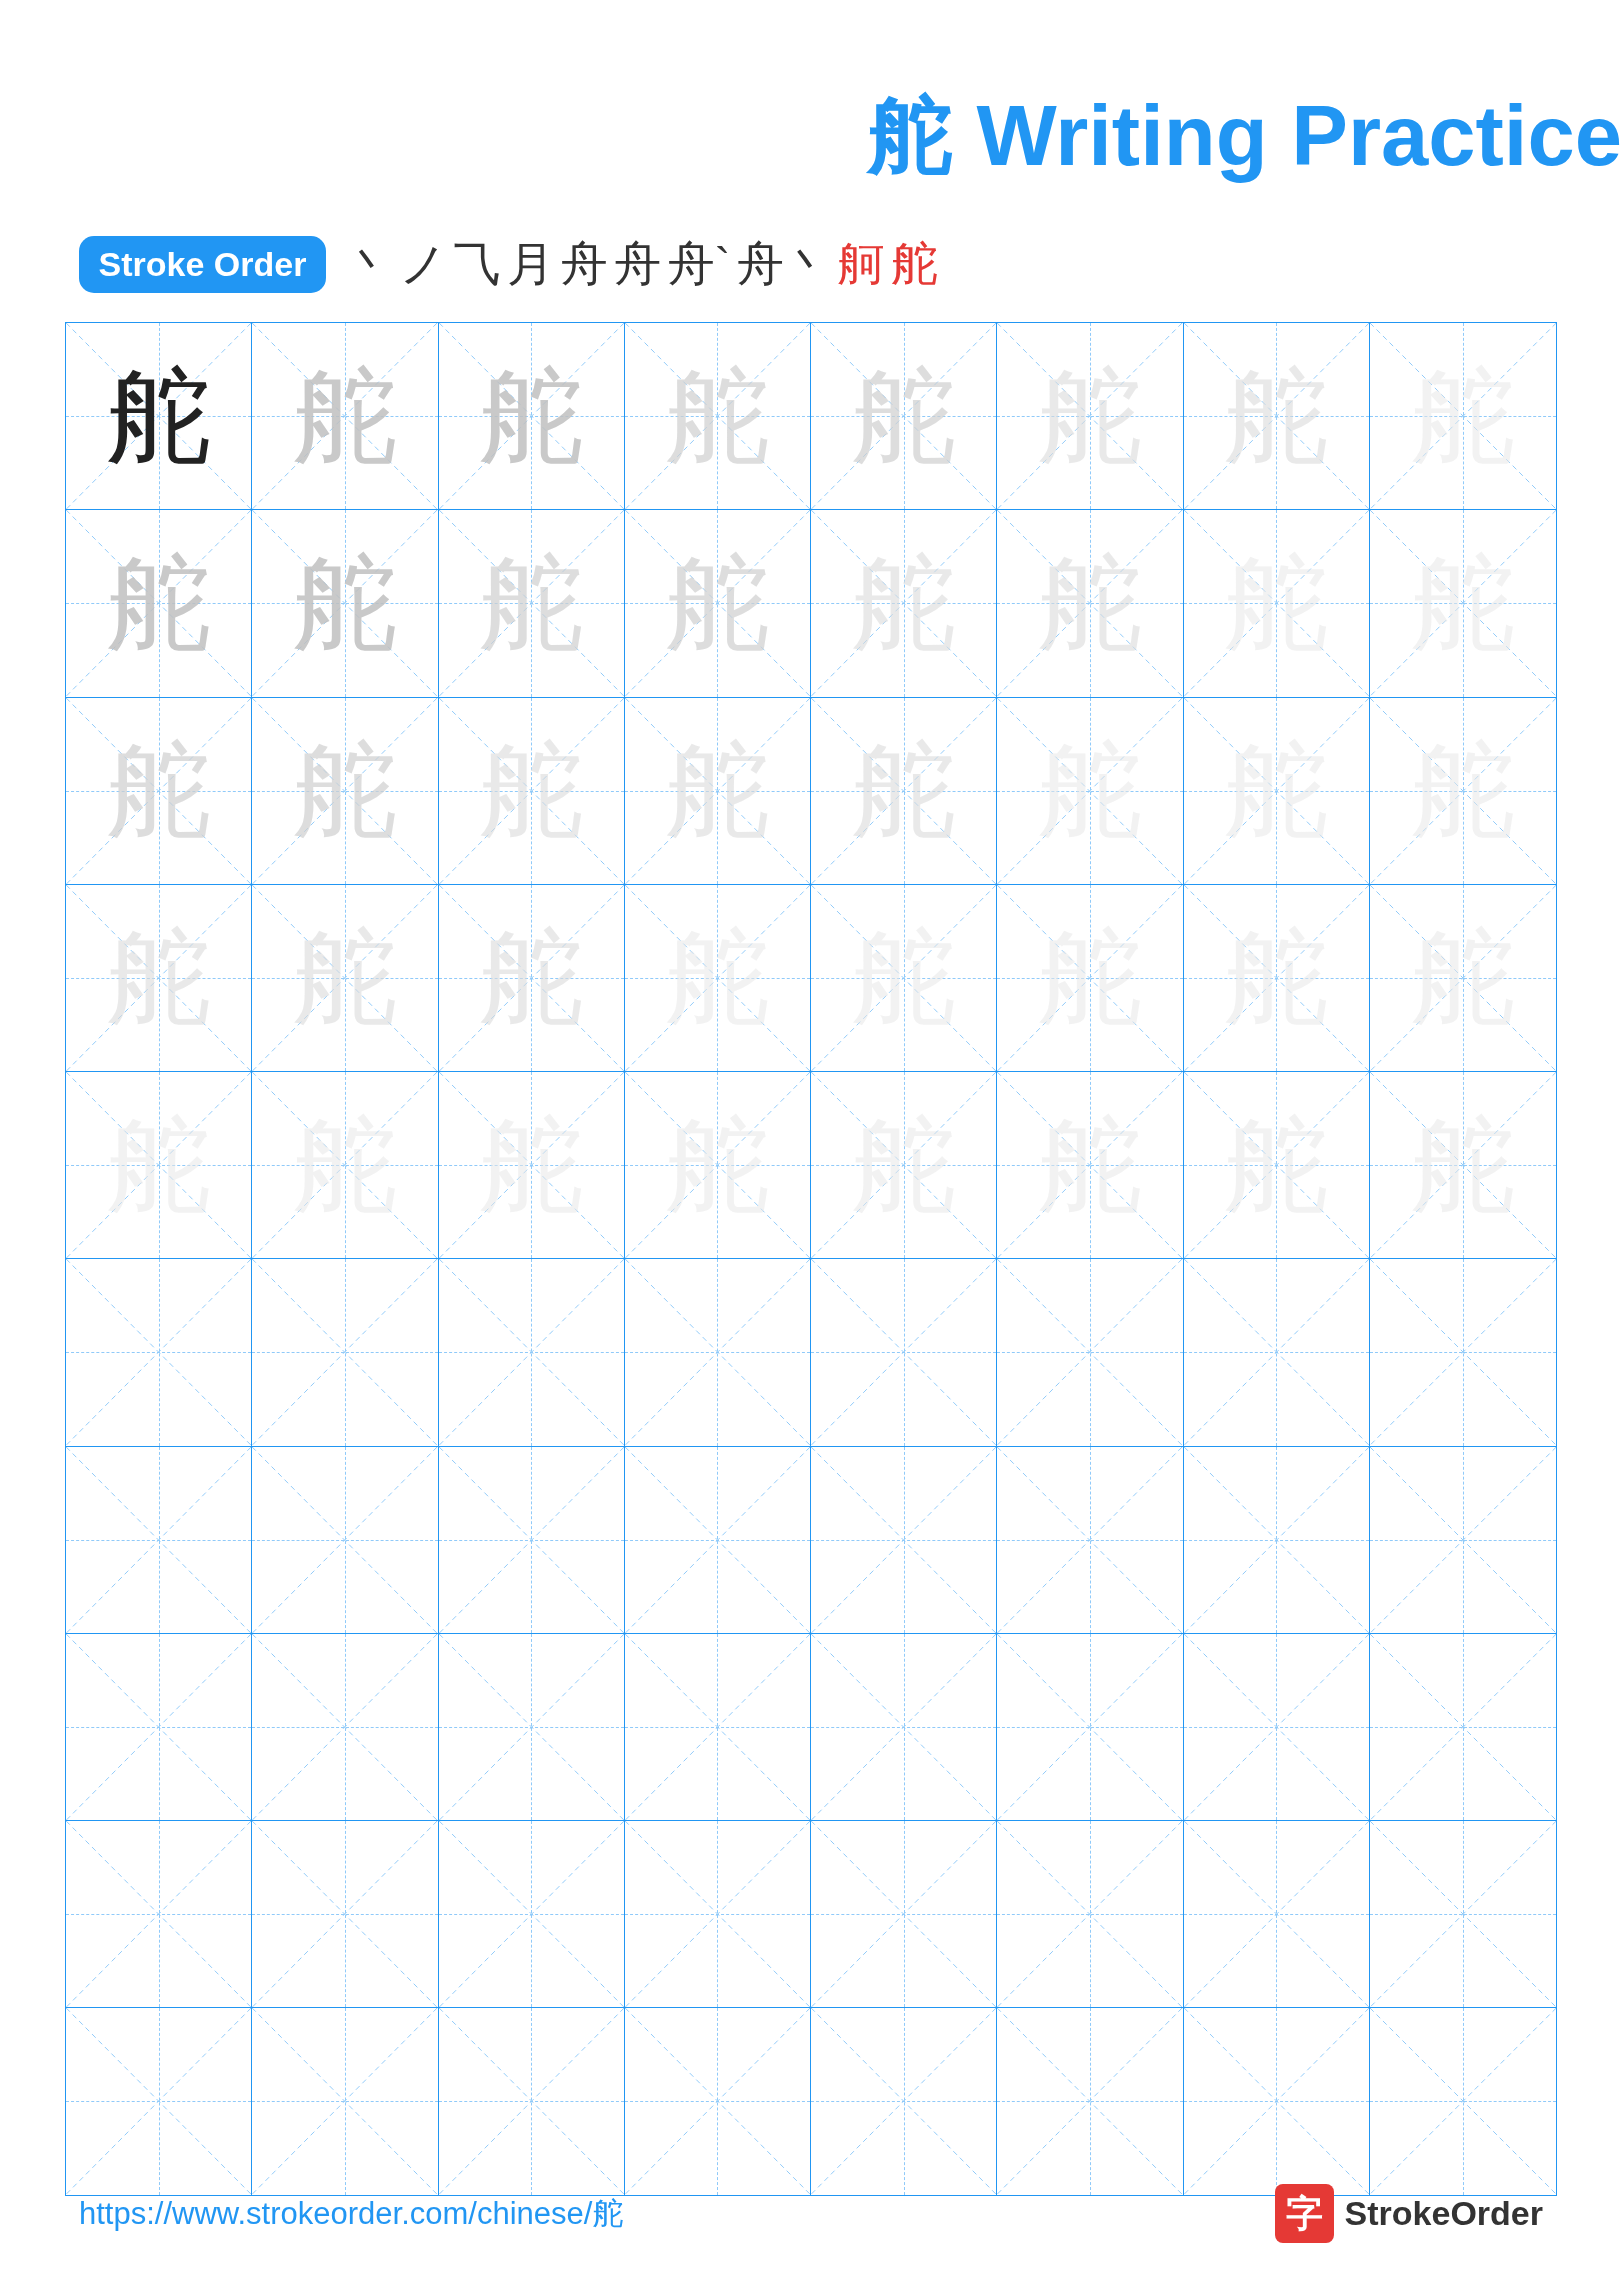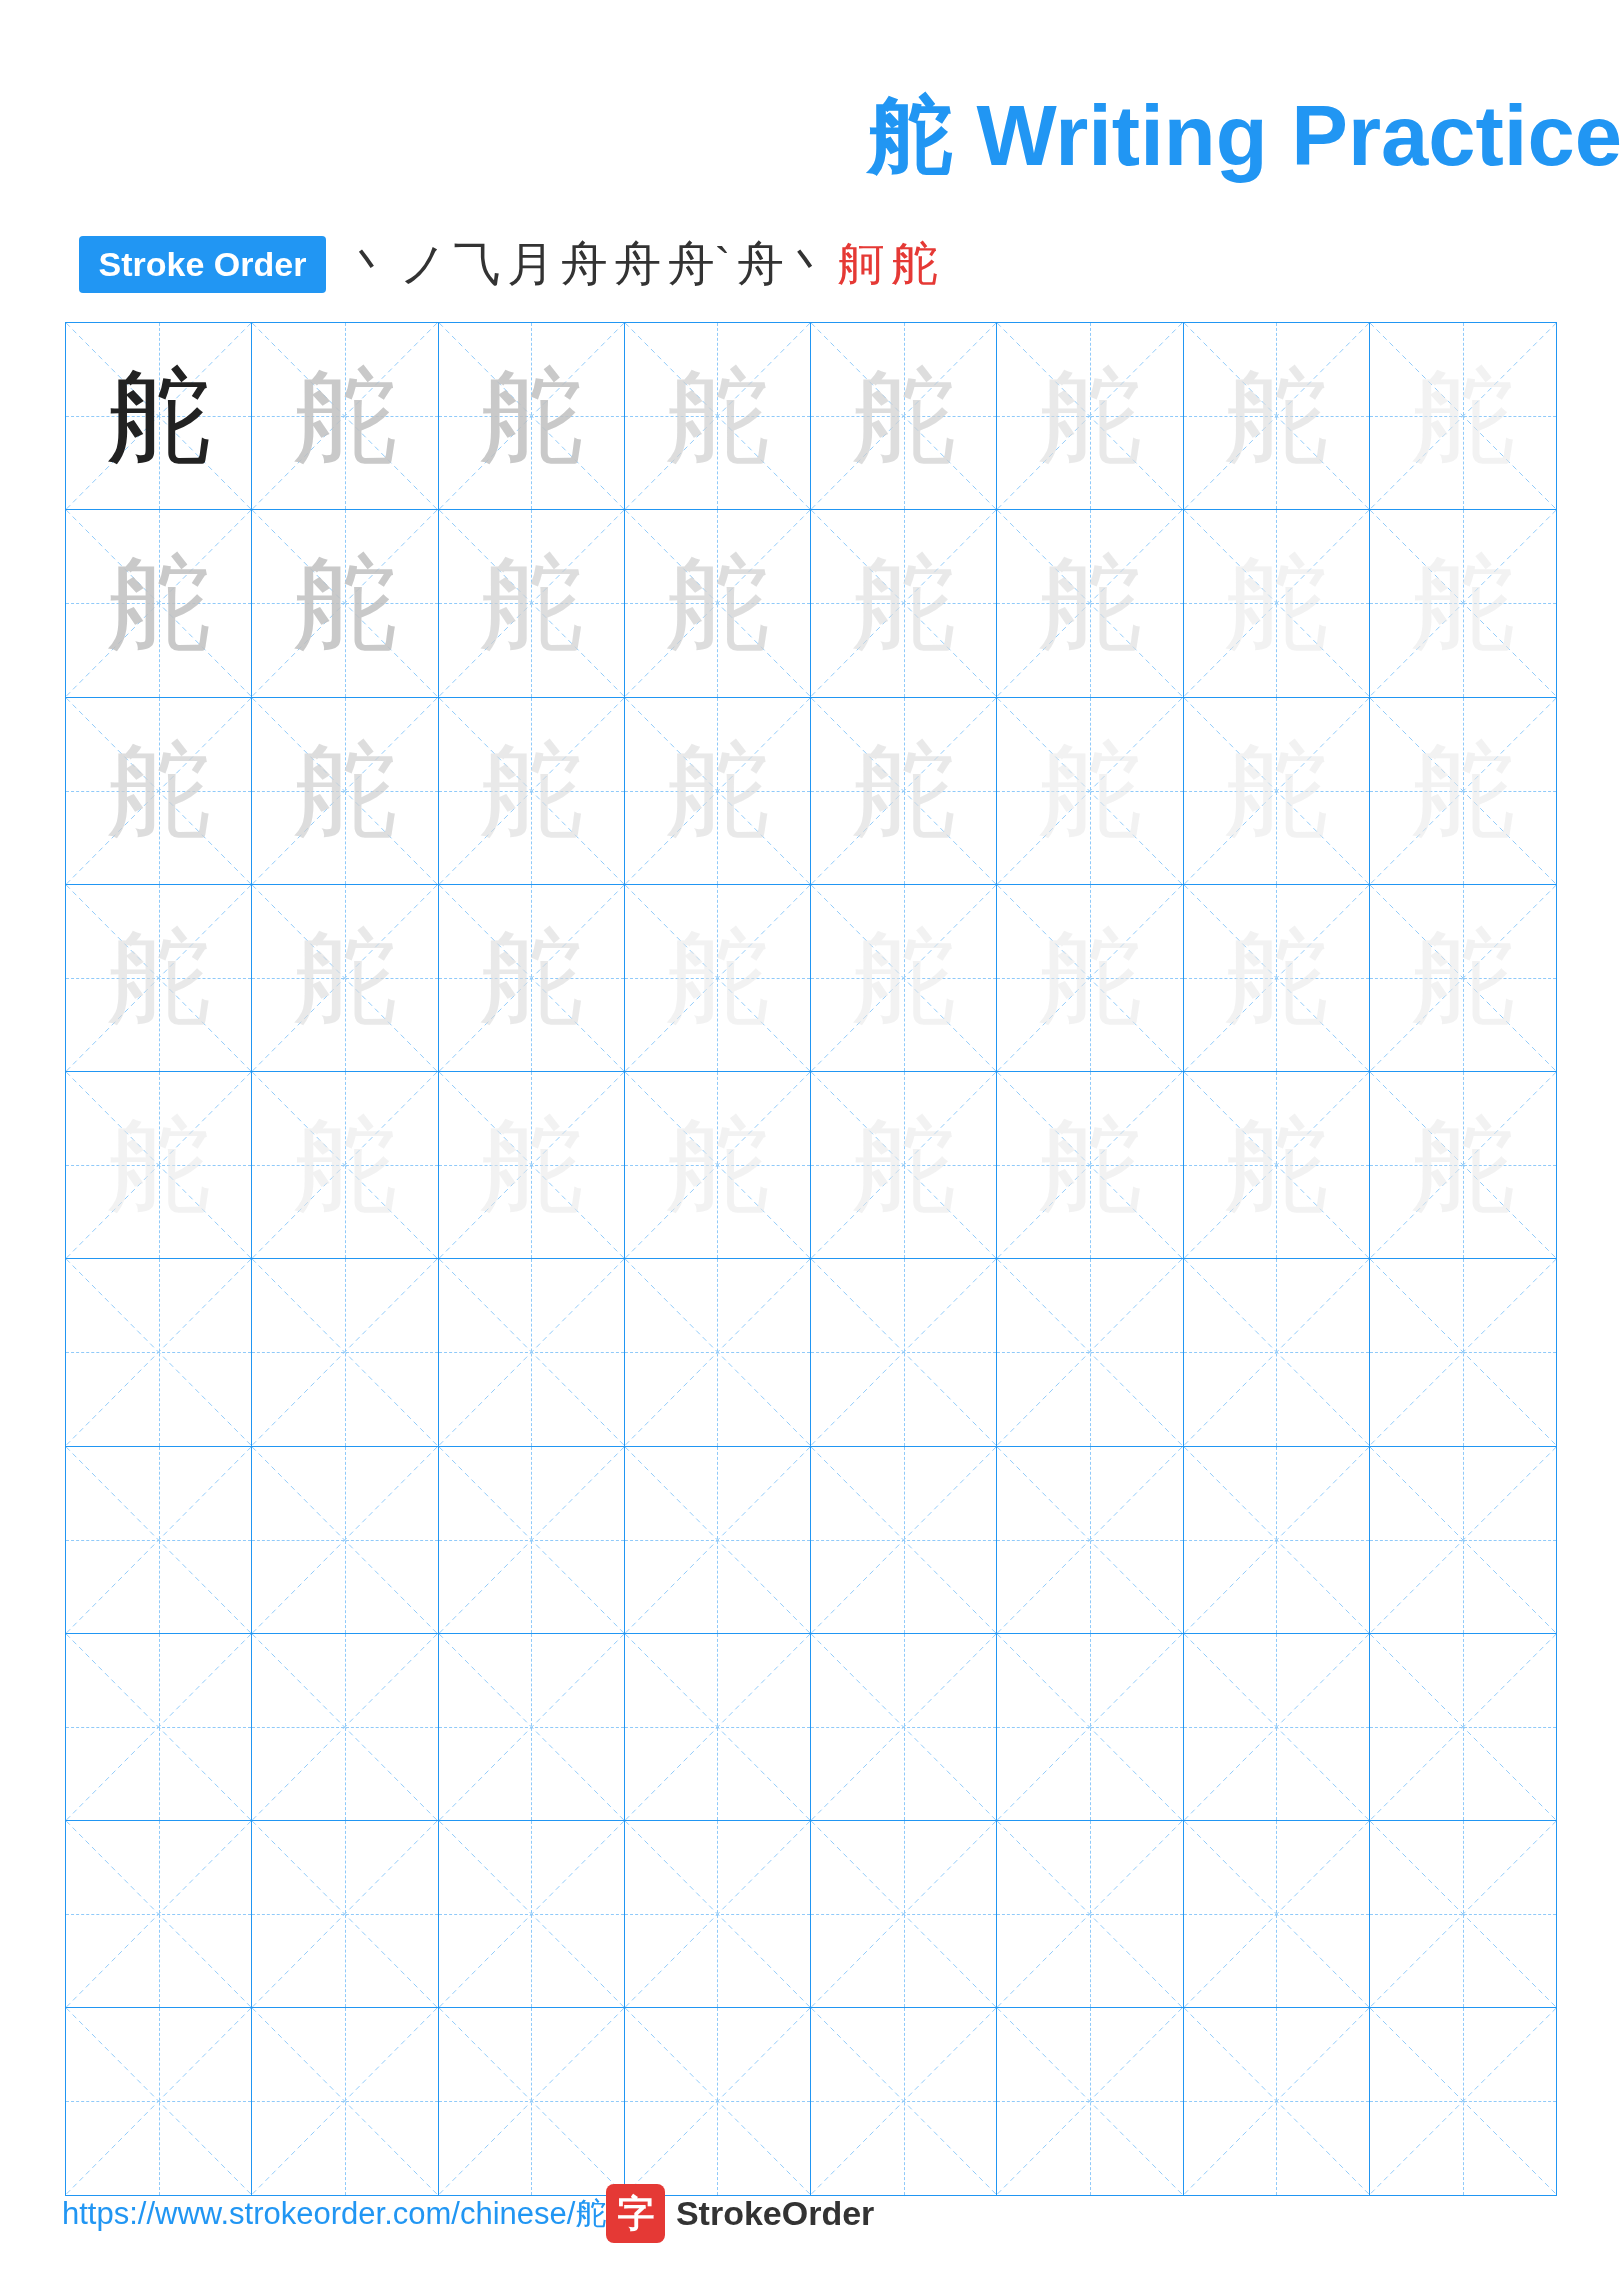--- a/index.html
+++ b/index.html
@@ -28,21 +28,21 @@
       margin-bottom: 26px;
       gap: 19.6px;
     }
 
     .stroke-order-badge {
       background: #2196F3;
       color: white;
       font-size: 34px;
       font-weight: bold;
       padding: 9.2px 19.6px;
-      border-radius: 4px;
+      border-radius: 15px;
       white-space: nowrap;
     }
 
     .stroke-order-chars {
       font-size: 47px;
       display: flex;
       align-items: center;
       gap: 6.5px;
       color: #333;
     }
@@ -148,21 +148,22 @@
     }
 
     
     .footer {
       position: absolute;
       bottom: 52px;
       left: 0;
       right: 0;
       display: flex;
       align-items: center;
-      padding: 0 62px;
+      justify-content: space-between;
+      padding: 0 79px;
     }
 
     .footer-url {
       font-size: 31px;
       color: #2196F3;
       text-decoration: none;
     }
 
     .footer-logo {
       display: flex;

